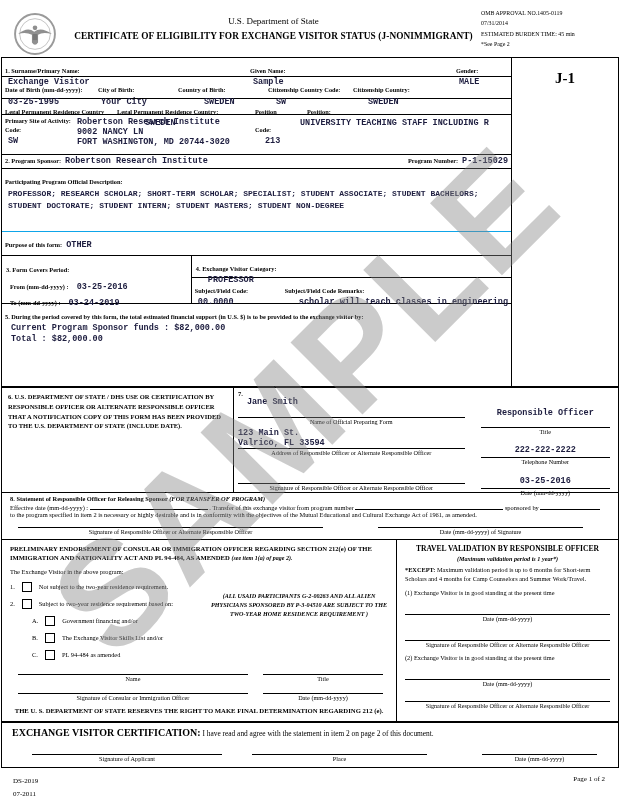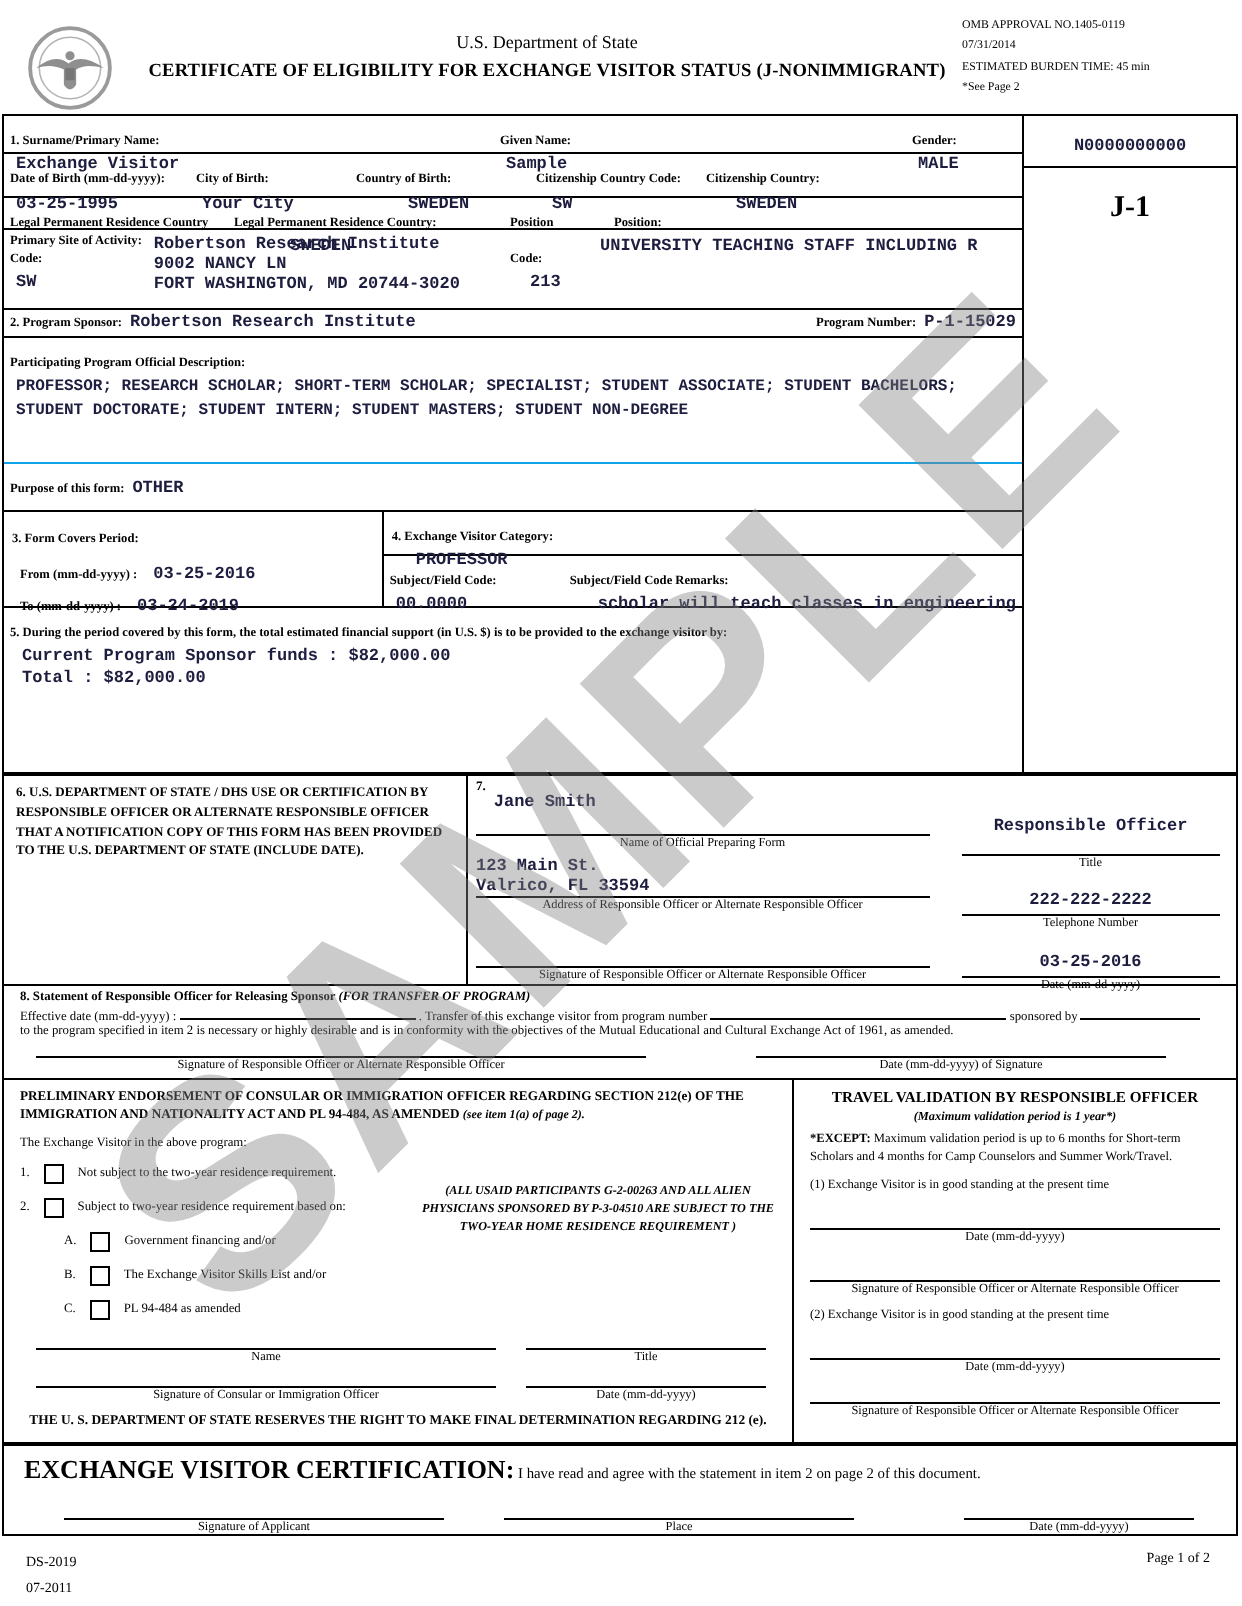--- a/index.html
+++ b/index.html
@@ -88,21 +88,21 @@
 
   .travel { flex:1; padding:4px 8px 0 8px; }
   .travel-title { font-size:7.6px; font-weight:bold; text-align:center; }
   .travel-sub { font-size:6.2px; font-style:italic; font-weight:bold; text-align:center; margin-top:2px; }
   .travel-except { font-size:6.3px; margin-top:4px; line-height:1.4; }
   .travel-item { font-size:6.3px; margin-top:5px; }
   .travel .cap { text-align:center; }
 
   .cert { height:44px; padding:4px 10px 0 10px; }
   .cert-line { font-size:7.4px; }
-  .cert-title { font-weight:bold; font-size:13px; }
+  .cert-title { font-weight:bold; font-size:10px; }
   .cert-sigrow { display:flex; margin-top:16px; }
   .cert-sigrow .c1 { width:190px; margin-left:20px; }
   .cert-sigrow .c2 { width:175px; margin-left:30px; }
   .cert-sigrow .c3 { width:115px; margin-left:55px; }
   .cert-sigrow .cap { text-align:center; }
 
   .footer { position:absolute; left:0; right:0; top:775px; display:flex; justify-content:space-between; padding:0 16px 0 13px; font-size:7px; z-index:2; }
   .footer-left div { line-height:1.9; }
 </style>
 </head>
@@ -258,23 +258,20 @@
         </div>
 
         <div class="s5">
           <span class="lbl">5. During the period covered by this form, the total estimated financial support (in U.S. $) is to be provided to the exchange visitor by:</span>
           <span class="val">Current Program Sponsor funds : $82,000.00</span>
           <span class="val">Total : $82,000.00</span>
         </div>
       </div>
 
       <div class="right-col">
-        <div class="sevis-box">
-          <span class="val">N0000000000</span>
-        </div>
         <div class="visa-class">J-1</div>
       </div>
     </div>
 
     <div class="sec67">
       <div class="sec6">6. U.S. DEPARTMENT OF STATE / DHS USE OR CERTIFICATION BY RESPONSIBLE OFFICER OR ALTERNATE RESPONSIBLE OFFICER THAT A NOTIFICATION COPY OF THIS FORM HAS BEEN PROVIDED TO THE U.S. DEPARTMENT OF STATE (INCLUDE DATE).</div>
       <div class="sec7">
         <div class="s7-left">
           <div>
             <span class="s7num">7.</span>

